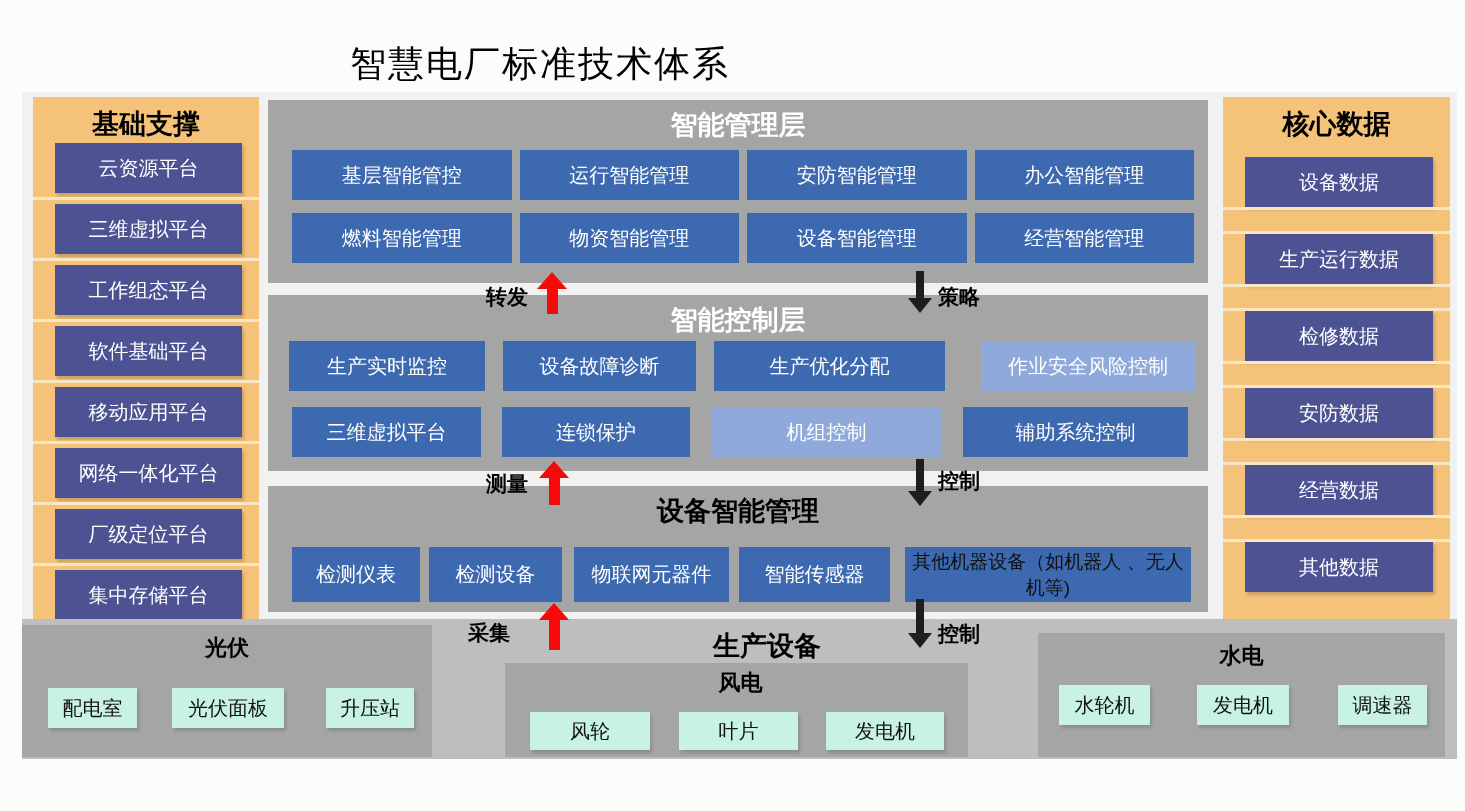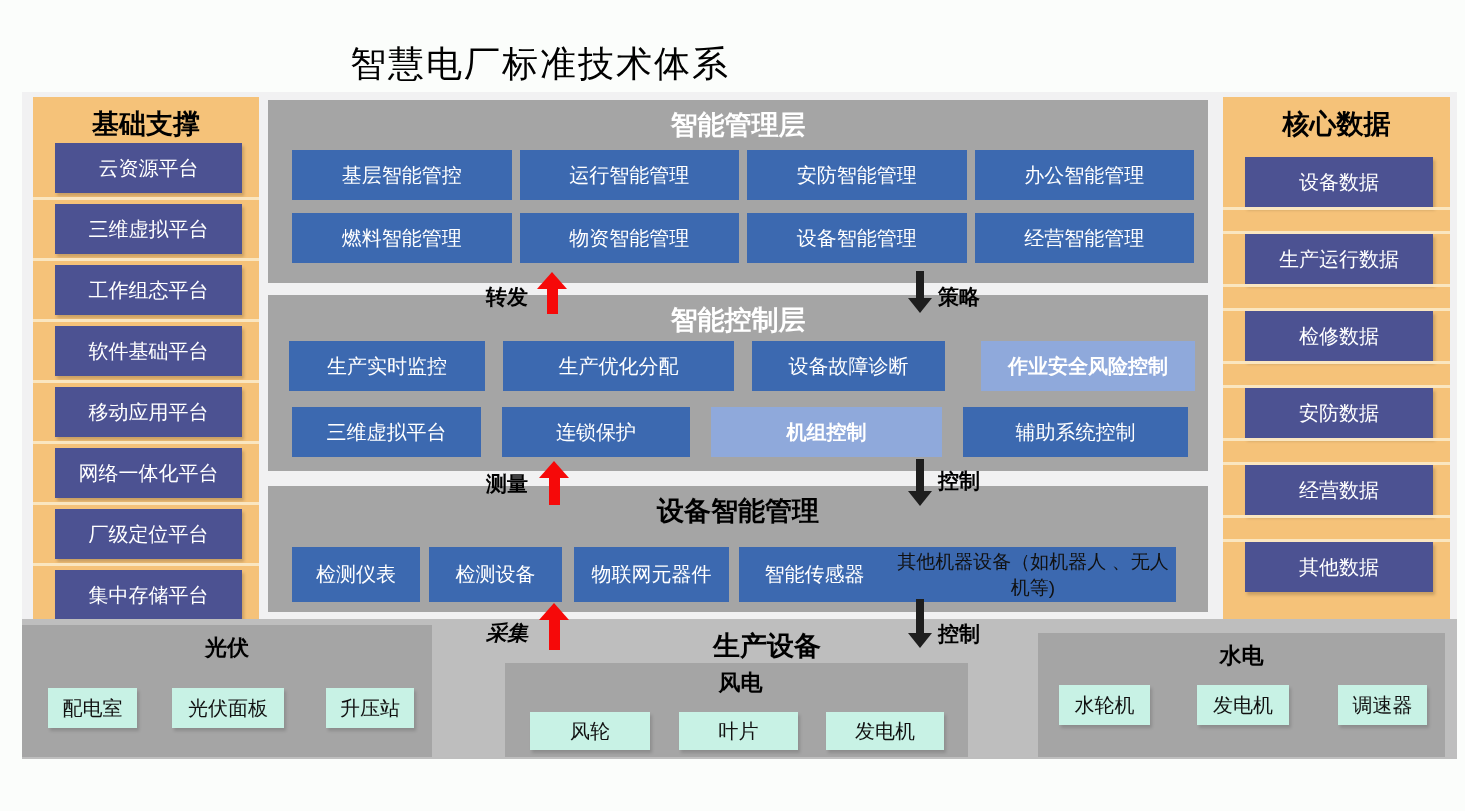--- a/index.html
+++ b/index.html
@@ -31,34 +31,34 @@
 
   
   .panel{position:absolute;left:268px;width:940px;background:var(--panel-gray);}
   .panel-mgmt{top:100px;height:183px;}
   .panel-ctrl{top:295px;height:176px;}
   .panel-dev{top:486px;height:126px;}
   .panel-title{text-align:center;font-size:27px;font-weight:800;color:#fff;padding-top:7px;}
   .panel-title.dark{color:#000;}
   .box{background:var(--blue);color:#fff;font-size:20px;display:flex;align-items:center;
     justify-content:center;box-sizing:border-box;text-align:center;}
-  .box.light{background:var(--light-blue);font-weight:bold;}
+  .box.light{background:var(--light-blue);}
   .m-row{position:absolute;left:24px;right:14px;height:50px;display:flex;gap:8px;}
   .m-row1{top:50px;} .m-row2{top:113px;}
   .m-row .box{flex:1;}
   .c-row{position:absolute;height:50px;display:flex;}
   .c-row1{left:21px;top:46px;} .c-row2{left:24px;top:112px;}
   .cb1{width:196px;} .cb2{width:193px;margin-left:18px;} .cb3{width:231px;margin-left:18px;}
   .cb4{width:214px;margin-left:36px;}
   .cb5{width:189px;} .cb6{width:188px;margin-left:21px;} .cb7{width:231px;margin-left:21px;}
   .cb8{width:225px;margin-left:21px;}
   .d-row{position:absolute;left:24px;top:61px;height:55px;display:flex;}
   .db1{width:128px;} .db2{width:133px;margin-left:9px;} .db3{width:151px;margin-left:10px;}
   .db4{width:155px;margin-left:12px;}
-  .db5{width:286px;color:#111;font-size:19px;line-height:1.35;padding:0 5px;}
+  .db5{width:286px;margin-left:15px;color:#111;font-size:19px;line-height:1.35;padding:0 5px;}
 
   
   .band{position:absolute;left:22px;top:619px;width:1435px;height:140px;background:var(--band-gray);}
   .band-title{position:absolute;left:620px;top:9px;width:250px;text-align:center;
     font-size:27px;font-weight:800;color:#000;}
   .sub{position:absolute;background:var(--panel-gray);}
   .sub-pv{left:0;top:6px;width:410px;height:132px;}
   .sub-wind{left:483px;top:44px;width:463px;height:94px;}
   .sub-hydro{left:1016px;top:14px;width:407px;height:124px;}
   .sub-title{text-align:center;font-size:22px;font-weight:800;color:#000;padding-top:8px;}
@@ -87,21 +87,21 @@
   .a-red2{left:539px;top:461px;height:44px;width:30px;}
   .a-red3{left:539px;top:603px;height:47px;width:30px;}
   .a-bk1{left:908px;top:271px;height:42px;width:24px;}
   .a-bk2{left:908px;top:459px;height:47px;width:24px;}
   .a-bk3{left:908px;top:599px;height:49px;width:24px;}
   .alabel{position:absolute;font-size:21px;font-weight:800;color:#000;z-index:6;white-space:nowrap;}
   .l-zhuanfa{left:468px;top:283px;width:60px;text-align:right;}
   .l-celue{left:938px;top:283px;}
   .l-celiang{left:468px;top:470px;width:60px;text-align:right;}
   .l-kongzhi1{left:938px;top:467px;}
-  .l-caiji{left:468px;top:619px;width:60px;text-align:right;font-style:italic;}
+  .l-caiji{left:468px;top:619px;width:60px;text-align:left;}
   .l-kongzhi2{left:938px;top:620px;}
 </style>
 </head>
 <body>
 
 <div class="stage">
   <div class="backdrop"></div>
   <h1 class="main-title">智慧电厂标准技术体系</h1>
 
   <div class="side-col left">
@@ -179,22 +179,22 @@
       <div class="box">物资智能管理</div>
       <div class="box">设备智能管理</div>
       <div class="box">经营智能管理</div>
     </div>
   </div>
 
   <div class="panel panel-ctrl">
     <div class="panel-title">智能控制层</div>
     <div class="c-row c-row1">
       <div class="box cb1">生产实时监控</div>
+      <div class="box cb2">设备故障诊断</div>
       <div class="box cb3">生产优化分配</div>
-      <div class="box cb2">设备故障诊断</div>
       <div class="box cb4 light">作业安全风险控制</div>
     </div>
     <div class="c-row c-row2">
       <div class="box cb5">三维虚拟平台</div>
       <div class="box cb6">连锁保护</div>
       <div class="box cb7 light">机组控制</div>
       <div class="box cb8">辅助系统控制</div>
     </div>
   </div>
 

